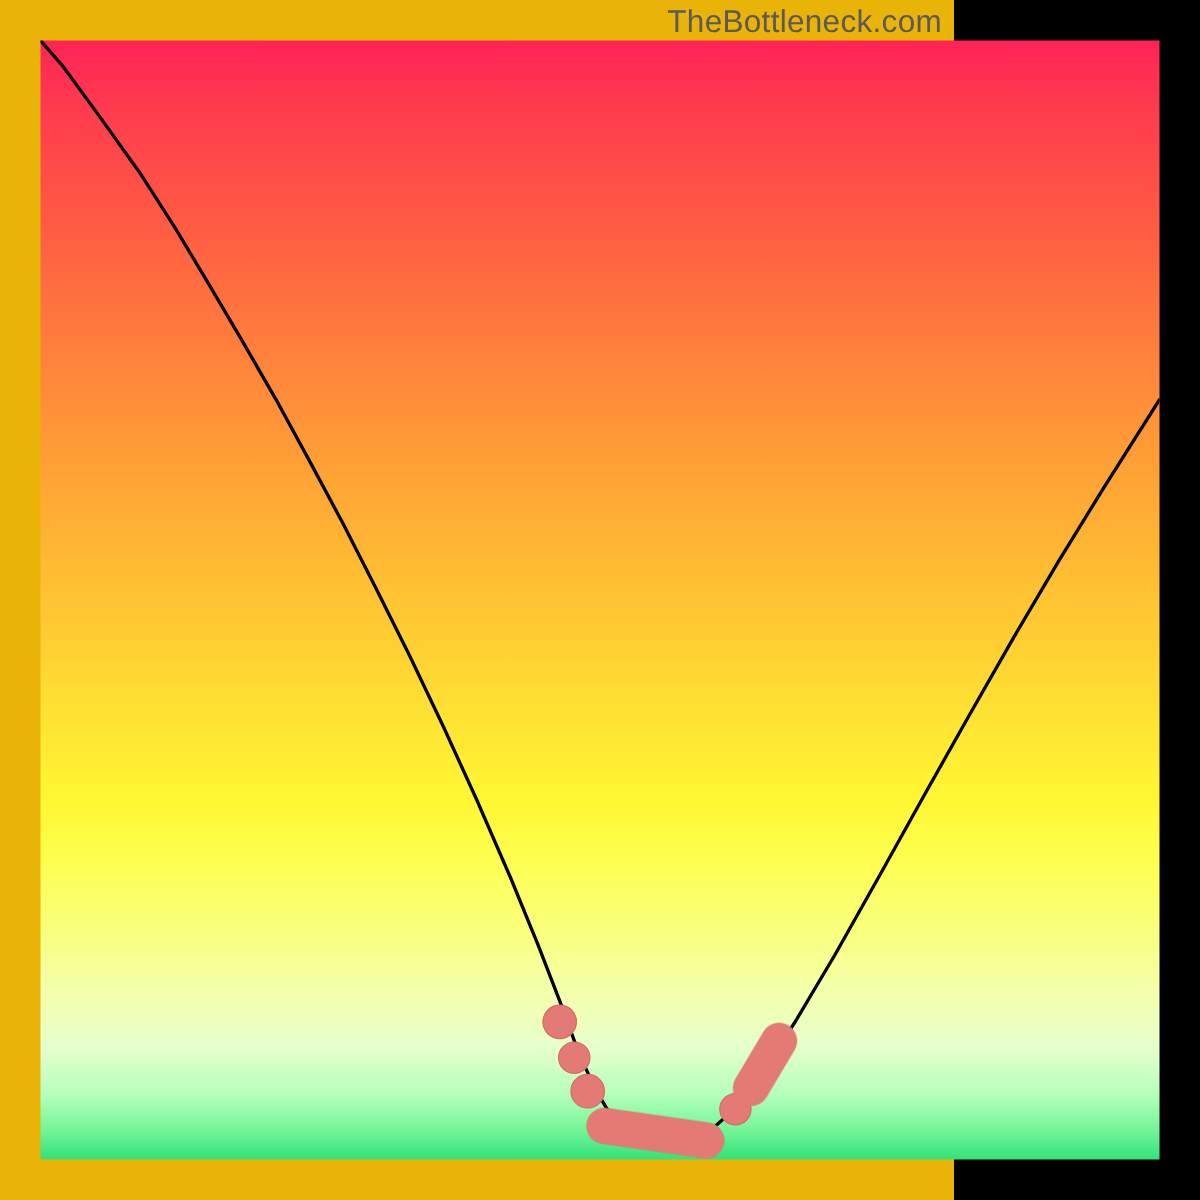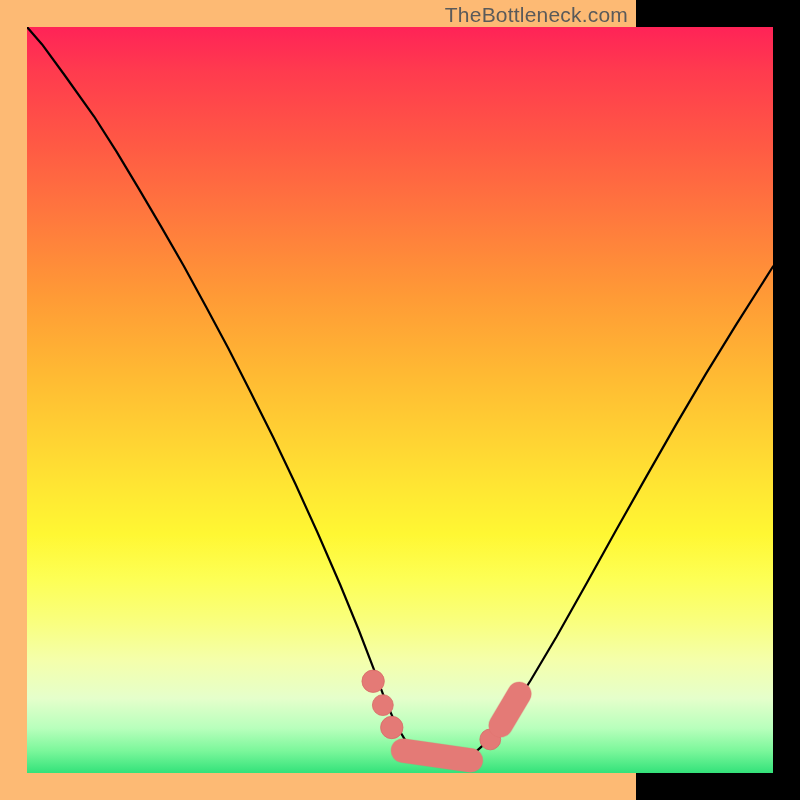--- a/index.html
+++ b/index.html
@@ -8,21 +8,21 @@
     width: 800px;
     height: 800px;
     background: #000000;
     overflow: hidden;
     font-family: Arial, Helvetica, sans-serif;
   }
   .frame {
     position: relative;
     width: 636px;
     height: 800px;
-    background: #fdba74;
+    background: #eab308;
   }
   .plot-area {
     position: absolute;
     left: 27px;
     top: 27px;
     width: 746px;
     height: 746px;
     
     background: linear-gradient(to bottom,
       #ff2357 0%,

